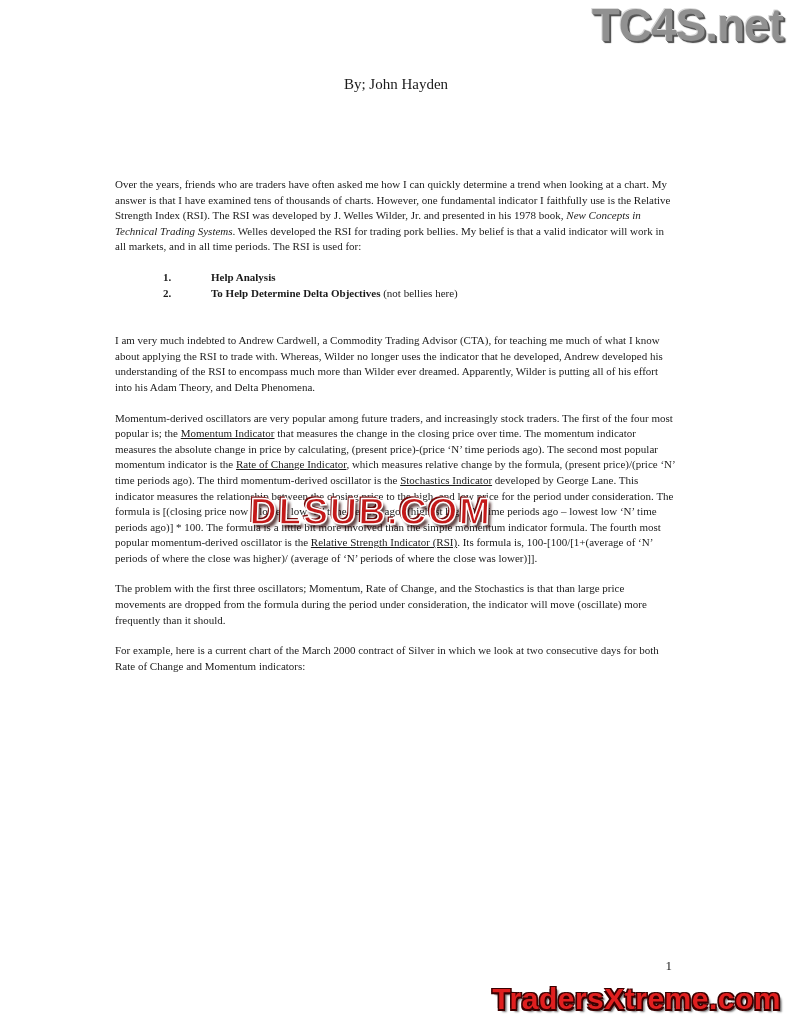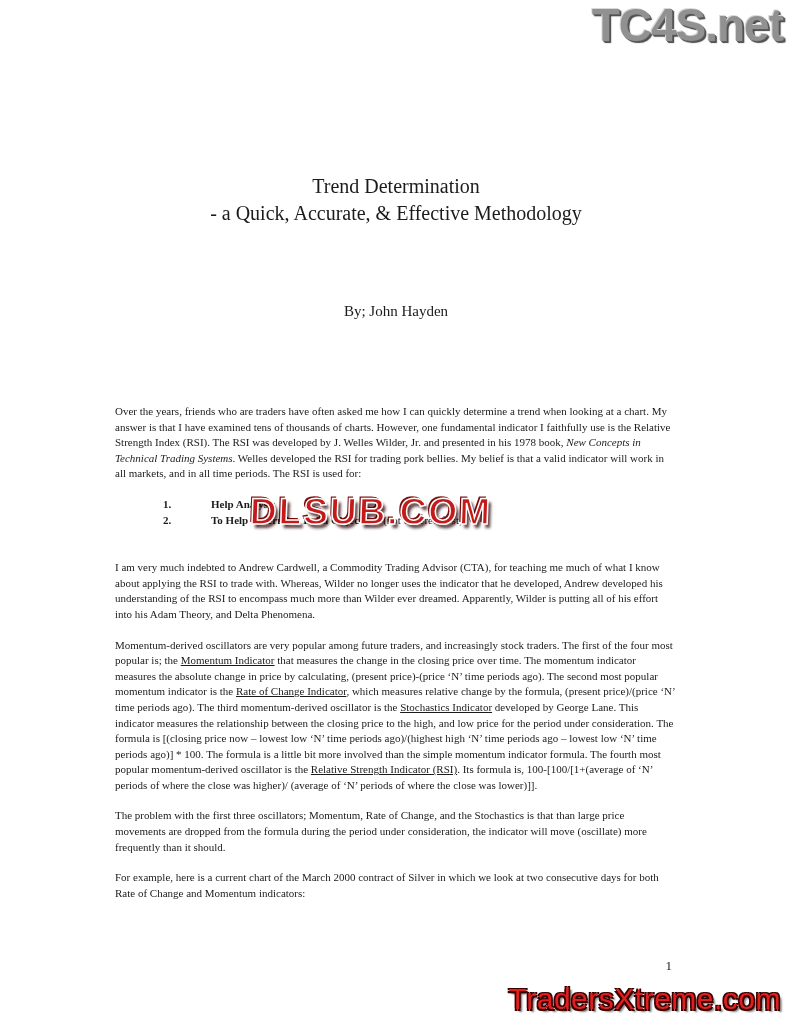--- a/index.html
+++ b/index.html
@@ -38,55 +38,51 @@
     position:absolute; left:250px; top:491px;
     font-family:"Liberation Sans", sans-serif; font-weight:bold;
     font-size:37px; letter-spacing:2px; color:#c41a1a;
     -webkit-text-stroke:1.5px #ffffff;
     text-shadow:3px 4px 3px rgba(40,0,0,0.75), -2px -2px 0 #7a0d0d;
     transform:skewX(-2deg);
     white-space:nowrap;
   }
   .bottom-logo {
     position:absolute; right:10px; bottom:8px;
-    font-family:"Liberation Sans", sans-serif; font-weight:normal;
+    font-family:"Liberation Sans", sans-serif; font-weight:bold;
     font-size:30px; letter-spacing:0.5px; color:#e01f1f;
     text-shadow:-1.5px -1.5px 0 #3a0000, 1.5px -1.5px 0 #3a0000,
                 -1.5px 1.5px 0 #3a0000, 1.5px 1.5px 0 #3a0000,
                 3px 3px 2px rgba(0,0,0,0.55);
     white-space:nowrap;
   }
   .page-number {
     position:absolute; right:119px; bottom:50px; font-size:13px;
   }
 </style>
 </head>
 <body>
 
 <div class="top-logo">TC4S.net</div>
 
 <div class="content">
-  <div class="doc-title">
-    <div>Trend Determination</div>
-    <div>- a Quick, Accurate, &amp; Effective Methodology</div>
-  </div>
 
   <div class="byline">By; John Hayden</div>
 
   <div class="body-text">
     <p><span>Over the years, friends who are traders have often asked me how I can quickly determine a trend when looking at a chart. My answer is that I have examined tens of thousands of charts. However, one fundamental indicator I faithfully use is the Relative Strength Index (RSI). The RSI was developed by J. Welles Wilder, Jr. and presented in his 1978 book, </span><span class="i">New Concepts in Technical Trading Systems</span><span>. Welles developed the RSI for trading pork bellies. My belief is that a valid indicator will work in all markets, and in all time periods.  The RSI is used for:</span></p>
 
     <div class="num-list">
       <div class="list-row">
         <span class="list-num">1.</span>
         <span class="list-body"><span class="b">Help Analysis</span></span>
       </div>
       <div class="list-row">
         <span class="list-num">2.</span>
-        <span class="list-body"><span class="b">To Help Determine Delta Objectives</span><span> (not covered first)</span></span>
+        <span class="list-body"><span class="b">To Help Determine Delta Objectives</span><span> (not bellies here)</span></span>
       </div>
     </div>
 
     <p><span>I am very much indebted to Andrew Cardwell, a Commodity Trading Advisor (CTA), for teaching me much of what I know about applying the RSI to trade with. Whereas, Wilder no longer uses the indicator that he developed, Andrew developed his understanding of the RSI to encompass much more than Wilder ever dreamed. Apparently, Wilder is putting all of his effort into his Adam Theory, and Delta Phenomena.</span></p>
     <p><span>Momentum-derived oscillators are very popular among future traders, and increasingly stock traders. The first of the four most popular is; the </span><span class="u">Momentum Indicator</span><span> that measures the change in the closing price over time. The momentum indicator measures the absolute change in price by calculating,  (present price)-(price ‘N’ time periods ago). The second most popular momentum indicator is the </span><span class="u">Rate of Change Indicator</span><span>, which measures relative change by the formula, (present price)/(price ‘N’ time periods ago). The third momentum-derived oscillator is the </span><span class="u">Stochastics Indicator</span><span> developed by George Lane. This indicator measures the relationship between the closing price to the high, and low price for the period under consideration. The formula is [(closing price now – lowest low ‘N’ time periods ago)/(highest high ‘N’ time periods ago – lowest low ‘N’ time periods ago)] * 100. The formula is a little bit more involved than the simple momentum indicator formula. The fourth most popular momentum-derived oscillator is the </span><span class="u">Relative Strength Indicator (RSI)</span><span>. Its formula is, 100-[100/[1+(average of ‘N’ periods of where the close was higher)/ (average of ‘N’ periods of where the close was lower)]].</span></p>
     <p><span>The problem with the first three oscillators; Momentum, Rate of Change, and the Stochastics is that than large price movements are dropped from the formula during the period under consideration, the indicator will move (oscillate) more frequently than it should.</span></p>
     <p><span>For example, here is a current chart of the March 2000 contract of Silver in which we look at two consecutive days for both Rate of Change and Momentum indicators:</span></p>
   </div>
 </div>
 

